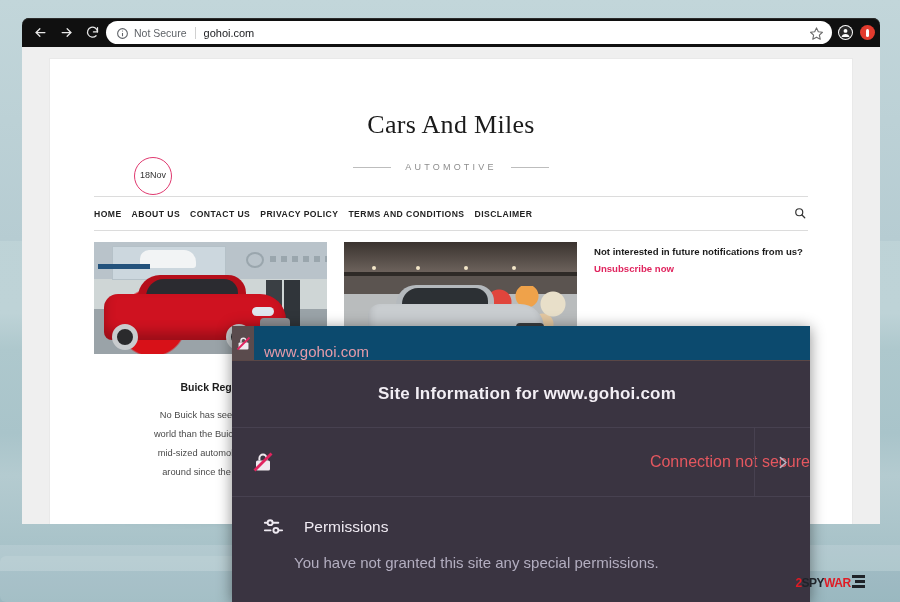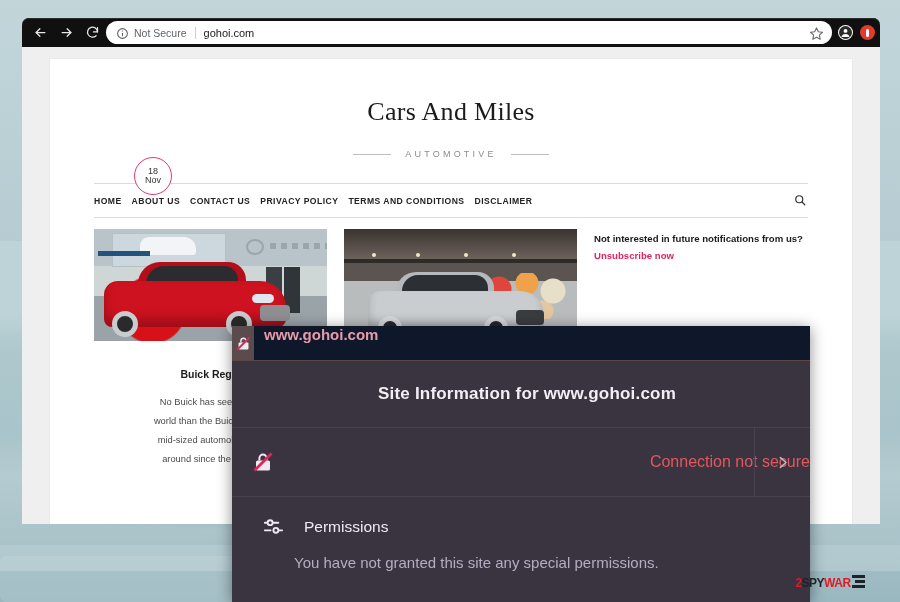--- a/index.html
+++ b/index.html
@@ -43,21 +43,21 @@
   #menu-dot{position:absolute;left:838px;top:7px;width:15px;height:15px;border-radius:50%;background:#e23b2e;
      display:flex;align-items:center;justify-content:center;}
   #menu-dot .pill{width:3px;height:8px;background:#fff;border-radius:2px;}
 
   
   #viewport{position:absolute;left:0;top:29px;width:858px;height:477px;background:#efefef;overflow:hidden;}
   #page{position:absolute;left:28px;top:12px;width:802px;height:500px;background:#fff;
      box-shadow:0 0 0 1px #e9e9e9;}
 
   
-  #site-title{margin:2px;padding:36px 0 0;text-align:center;font-family:"Liberation Serif",serif;
+  #site-title{margin:15px;padding:36px 0 0;text-align:center;font-family:"Liberation Serif",serif;
      font-size:26px;color:#1b1b1b;letter-spacing:.3px;font-weight:400;}
   #tagline-wrap{display:flex;align-items:center;justify-content:center;gap:14px;margin-top:22px;}
   .tag-rule{width:38px;height:1px;background:#bdbdbd;}
   #tagline{font-size:9px;letter-spacing:3.2px;color:#8d8d8d;}
 
   #nav-wrap{margin:24px 44px 0;border-top:1px solid #dcdcdc;border-bottom:1px solid #dcdcdc;
      height:33px;display:flex;align-items:center;position:relative;}
   #navlist{display:flex;align-items:center;gap:10px;}
   .navitem{font-size:8.6px;font-weight:bold;letter-spacing:.45px;color:#222;white-space:nowrap;cursor:pointer;}
   #search-icon{position:absolute;right:2px;top:50%;transform:translateY(-50%);color:#333;}
@@ -107,37 +107,37 @@
        radial-gradient(circle at 14px 16px,#e0453c 0 12px,transparent 13px),
        radial-gradient(circle at 42px 10px,#efa24a 0 11px,transparent 12px),
        radial-gradient(circle at 68px 18px,#e8dfc9 0 12px,transparent 13px),
        radial-gradient(circle at 26px 36px,#cf8f55 0 11px,transparent 12px),
        radial-gradient(circle at 58px 38px,#e3c7a0 0 10px,transparent 11px);}
   .ceiling{position:absolute;left:0;top:0;width:100%;height:30px;
      background:linear-gradient(180deg,#3a332f,#6c625c);}
   .ceil-light{position:absolute;top:24px;width:4px;height:4px;border-radius:50%;background:#f3e6c8;}
 
   .date-badge{position:absolute;left:84px;top:98px;width:36px;height:36px;border-radius:50%;
-     background:#fff;border:1px solid #e0396f;display:flex;flex-direction:column;align-items:center;
+     background:#fff;border:1px solid #e0396f;display:flex;align-items:center;
      justify-content:center;line-height:1.05;z-index:3;}
   .date-d{font-size:9px;color:#333;}
   .date-m{font-size:9px;color:#333;}
   .art-title{text-align:center;font-size:10.5px;font-weight:bold;color:#1c1c1c;margin:27px 0 0;}
   .art-body{margin:13px 8px 0;text-align:center;font-size:9.3px;line-height:2.05;color:#4a4a4a;}
 
   
   .side{width:268px;padding-top:2px;}
   .note{font-size:9.6px;font-weight:bold;color:#1b1b1b;line-height:1.75;}
   .unsub{color:#e0245e;cursor:pointer;}
 
   
   #sitepanel{position:absolute;left:232px;top:326px;width:578px;height:276px;
      background:#3a3441;box-shadow:0 2px 14px rgba(0,0,0,.45);z-index:20;overflow:hidden;}
-  #panel-top{height:34px;background:#0f172a;display:flex;align-items:flex-start;position:relative;
-     border-bottom:1px solid #5a4746;font-weight:bold;}
+  #panel-top{height:34px;background:#0c4a6e;display:flex;align-items:flex-end;position:relative;
+     border-bottom:1px solid #5a4746;}
   #panel-top .lockbox{width:22px;height:34px;background:#5a4b4d;display:flex;align-items:center;
      justify-content:center;flex:0 0 auto;overflow:hidden;}
   #panel-url{font-size:15px;color:#e59ba9;margin-left:10px;}
   #panel-head{height:66px;display:flex;align-items:center;justify-content:center;padding-left:12px;}
   #panel-head h2{margin:0;font-size:17px;font-weight:bold;color:#f2eef4;letter-spacing:.2px;}
   .prow{height:68px;display:flex;align-items:center;position:relative;
      border-top:1px solid #474150;border-bottom:1px solid #474150;cursor:pointer;justify-content:space-between;}
   .prow .ico{width:62px;display:flex;align-items:center;justify-content:center;flex:0 0 auto;}
   .prow .lbl{font-size:16px;color:#e5575f;}
   .prow .chev{position:absolute;right:0;top:0;bottom:0;width:55px;display:flex;align-items:center;

